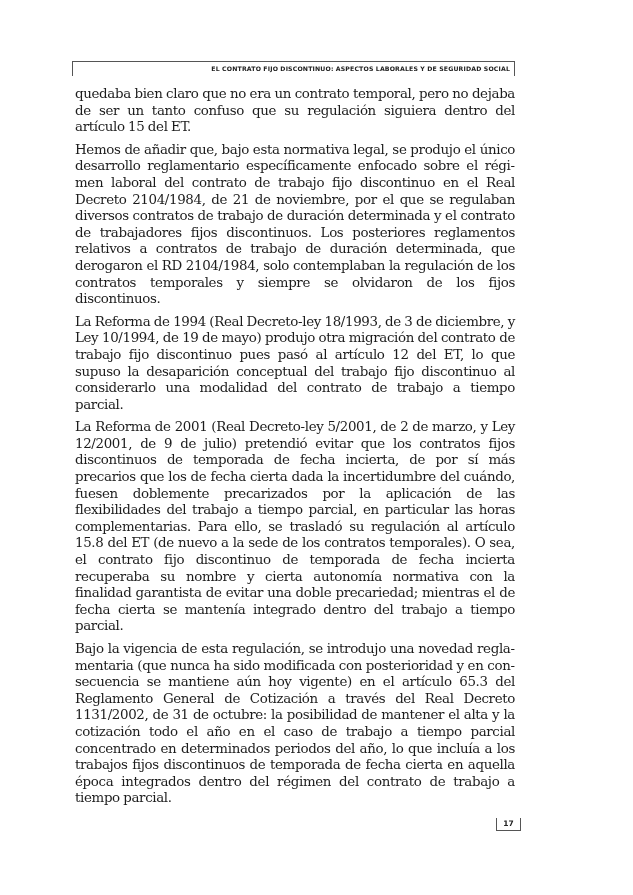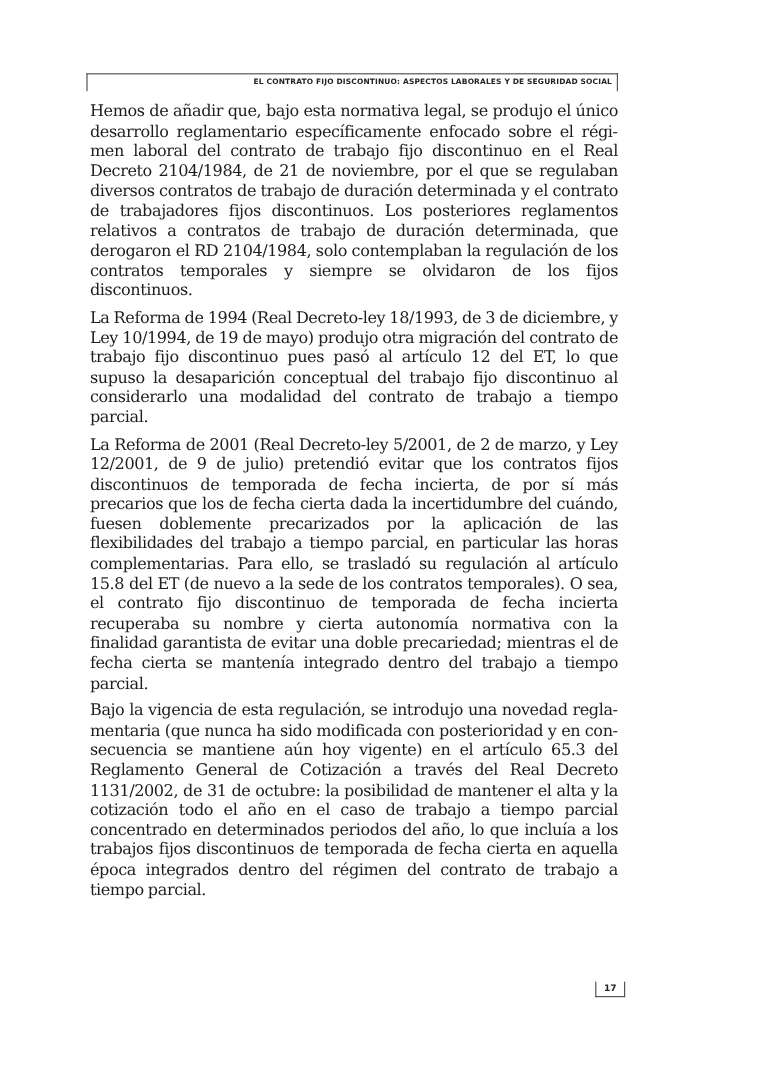--- a/index.html
+++ b/index.html
@@ -71,19 +71,20 @@
     }
   </style>
 </head>
 <body>
 
 <div class="running-header">
   <span class="running-header-text">EL CONTRATO FIJO DISCONTINUO: ASPECTOS LABORALES Y DE SEGURIDAD SOCIAL</span>
 </div>
 
 <div class="body-text">
+  <p class="para">quedaba bien claro que no era un contrato temporal, pero no dejaba de ser un tanto confuso que su regulación siguiera dentro del artículo 15 del ET.</p>
   <p class="para">Hemos de añadir que, bajo esta normativa legal, se produjo el úni­co desarrollo reglamentario específicamente enfocado sobre el régi­men laboral del contrato de trabajo fijo discontinuo en el Real Decreto 2104/1984, de 21 de noviembre, por el que se regulaban diversos con­tratos de trabajo de duración determinada y el contrato de trabajadores fijos discontinuos. Los posteriores reglamentos relativos a contratos de trabajo de duración determinada, que derogaron el RD 2104/1984, solo contemplaban la regulación de los contratos temporales y siempre se olvidaron de los fijos discontinuos.</p>
   <p class="para">La Reforma de 1994 (Real Decreto-ley 18/1993, de 3 de diciembre, y Ley 10/1994, de 19 de mayo) produjo otra migración del contrato de trabajo fijo discontinuo pues pasó al artículo 12 del ET, lo que supuso la desaparición conceptual del trabajo fijo discontinuo al considerarlo una modalidad del contrato de trabajo a tiempo parcial.</p>
   <p class="para">La Reforma de 2001 (Real Decreto-ley 5/2001, de 2 de marzo, y Ley 12/2001, de 9 de julio) pretendió evitar que los contratos fijos discon­tinuos de temporada de fecha incierta, de por sí más precarios que los de fecha cierta dada la incertidumbre del cuándo, fuesen doblemente precarizados por la aplicación de las flexibilidades del trabajo a tiempo parcial, en particular las horas complementarias. Para ello, se trasladó su regulación al artículo 15.8 del ET (de nuevo a la sede de los contra­tos temporales). O sea, el contrato fijo discontinuo de temporada de fe­cha incierta recuperaba su nombre y cierta autonomía normativa con la finalidad garantista de evitar una doble precariedad; mientras el de fecha cierta se mantenía integrado dentro del trabajo a tiempo parcial.</p>
   <p class="para">Bajo la vigencia de esta regulación, se introdujo una novedad regla­mentaria (que nunca ha sido modificada con posterioridad y en con­secuencia se mantiene aún hoy vigente) en el artículo 65.3 del Regla­mento General de Cotización a través del Real Decreto 1131/2002, de 31 de octubre: la posibilidad de mantener el alta y la cotización todo el año en el caso de trabajo a tiempo parcial concentrado en determi­nados periodos del año, lo que incluía a los trabajos fijos discontinuos de temporada de fecha cierta en aquella época integrados dentro del régimen del contrato de trabajo a tiempo parcial.</p>
 </div>
 
 <div class="page-number">17</div>
 
 </body></html>

